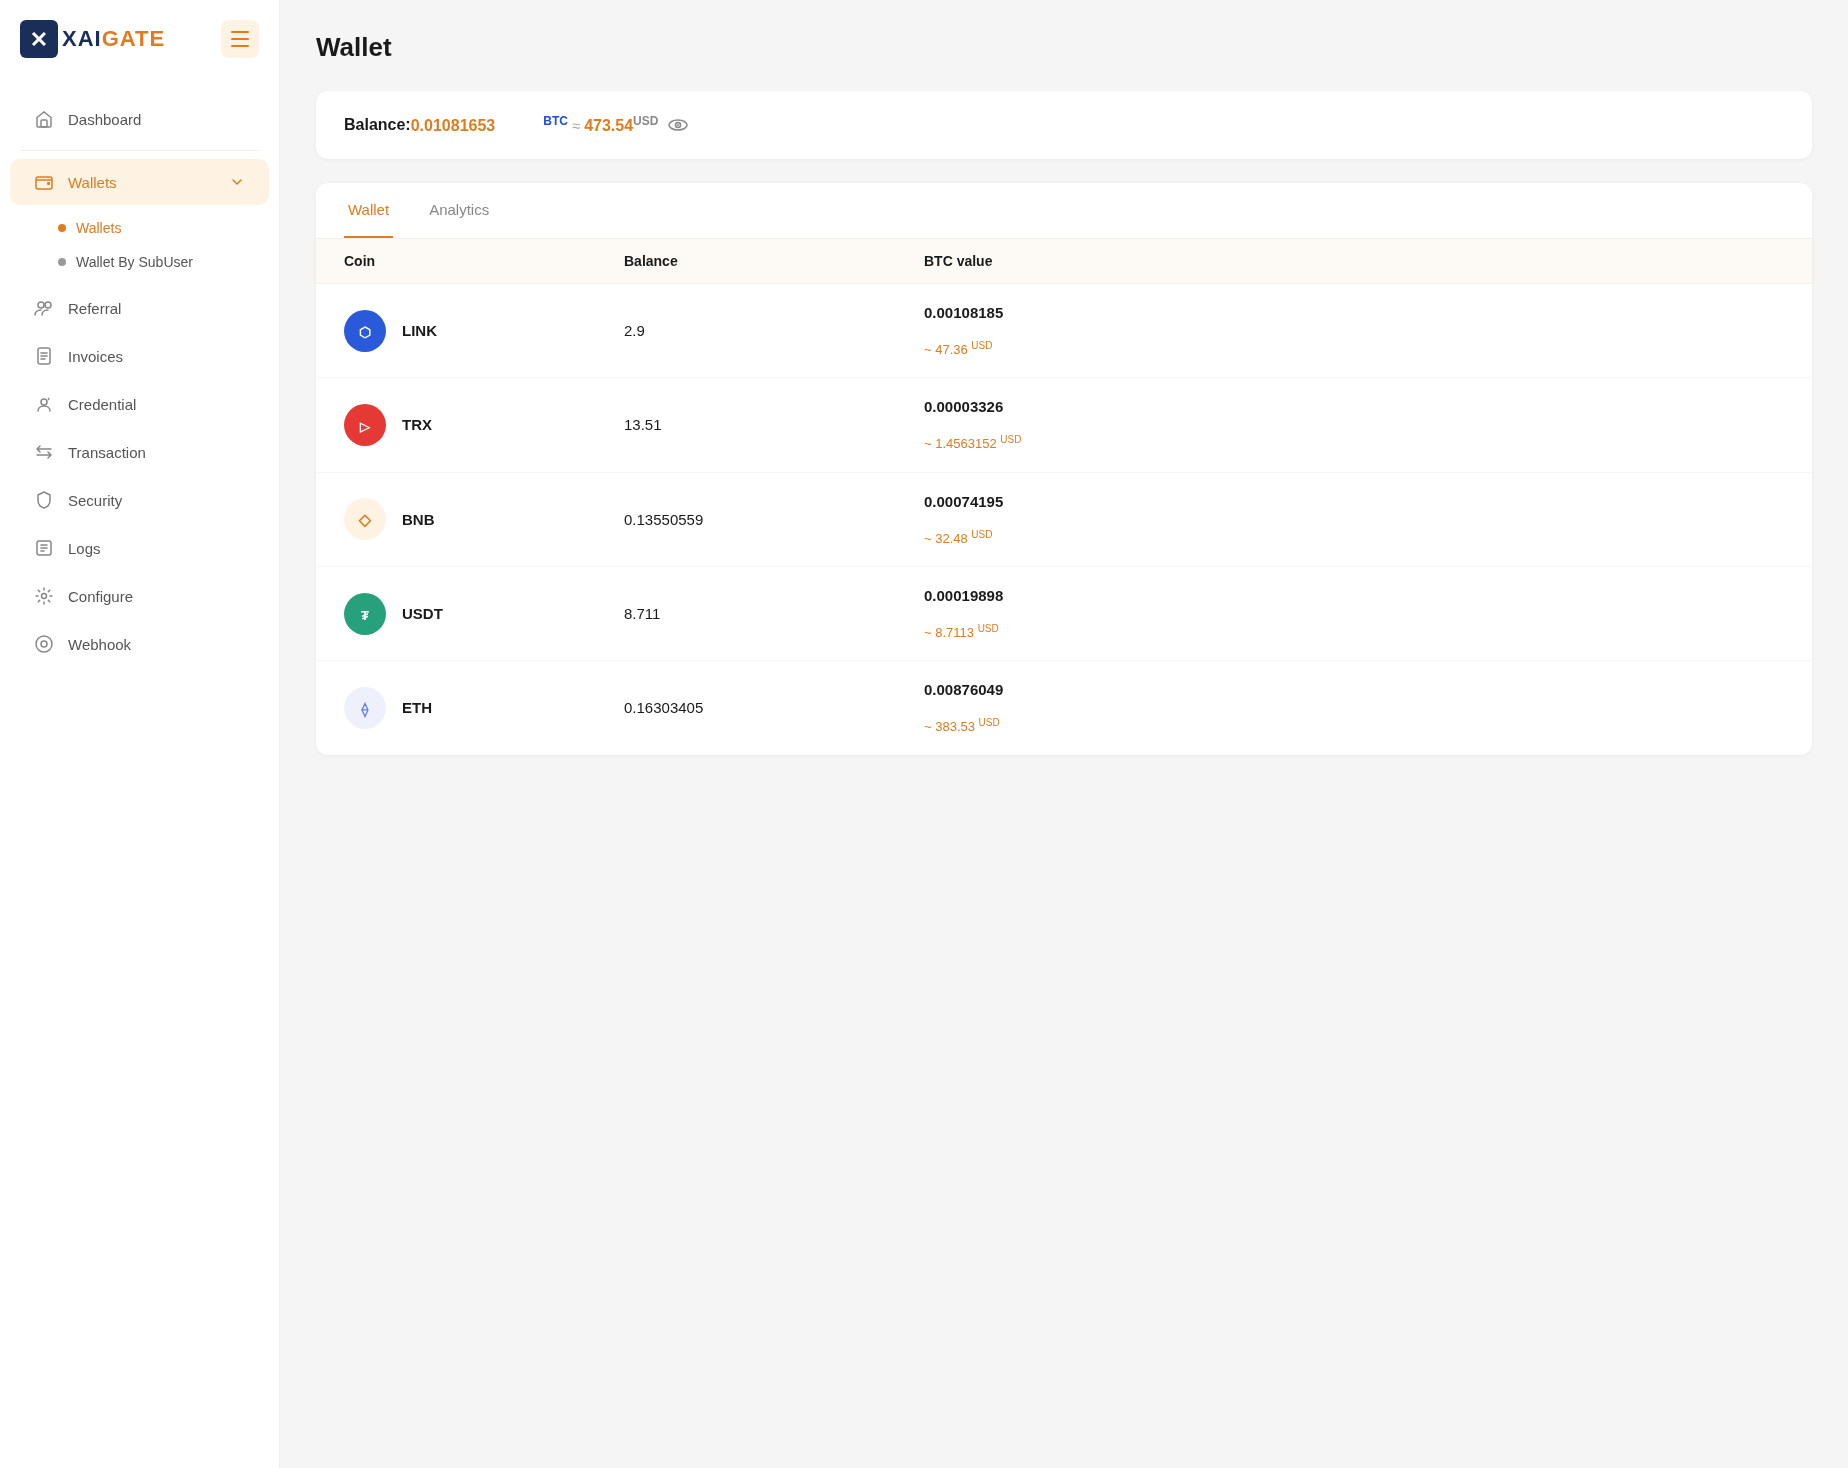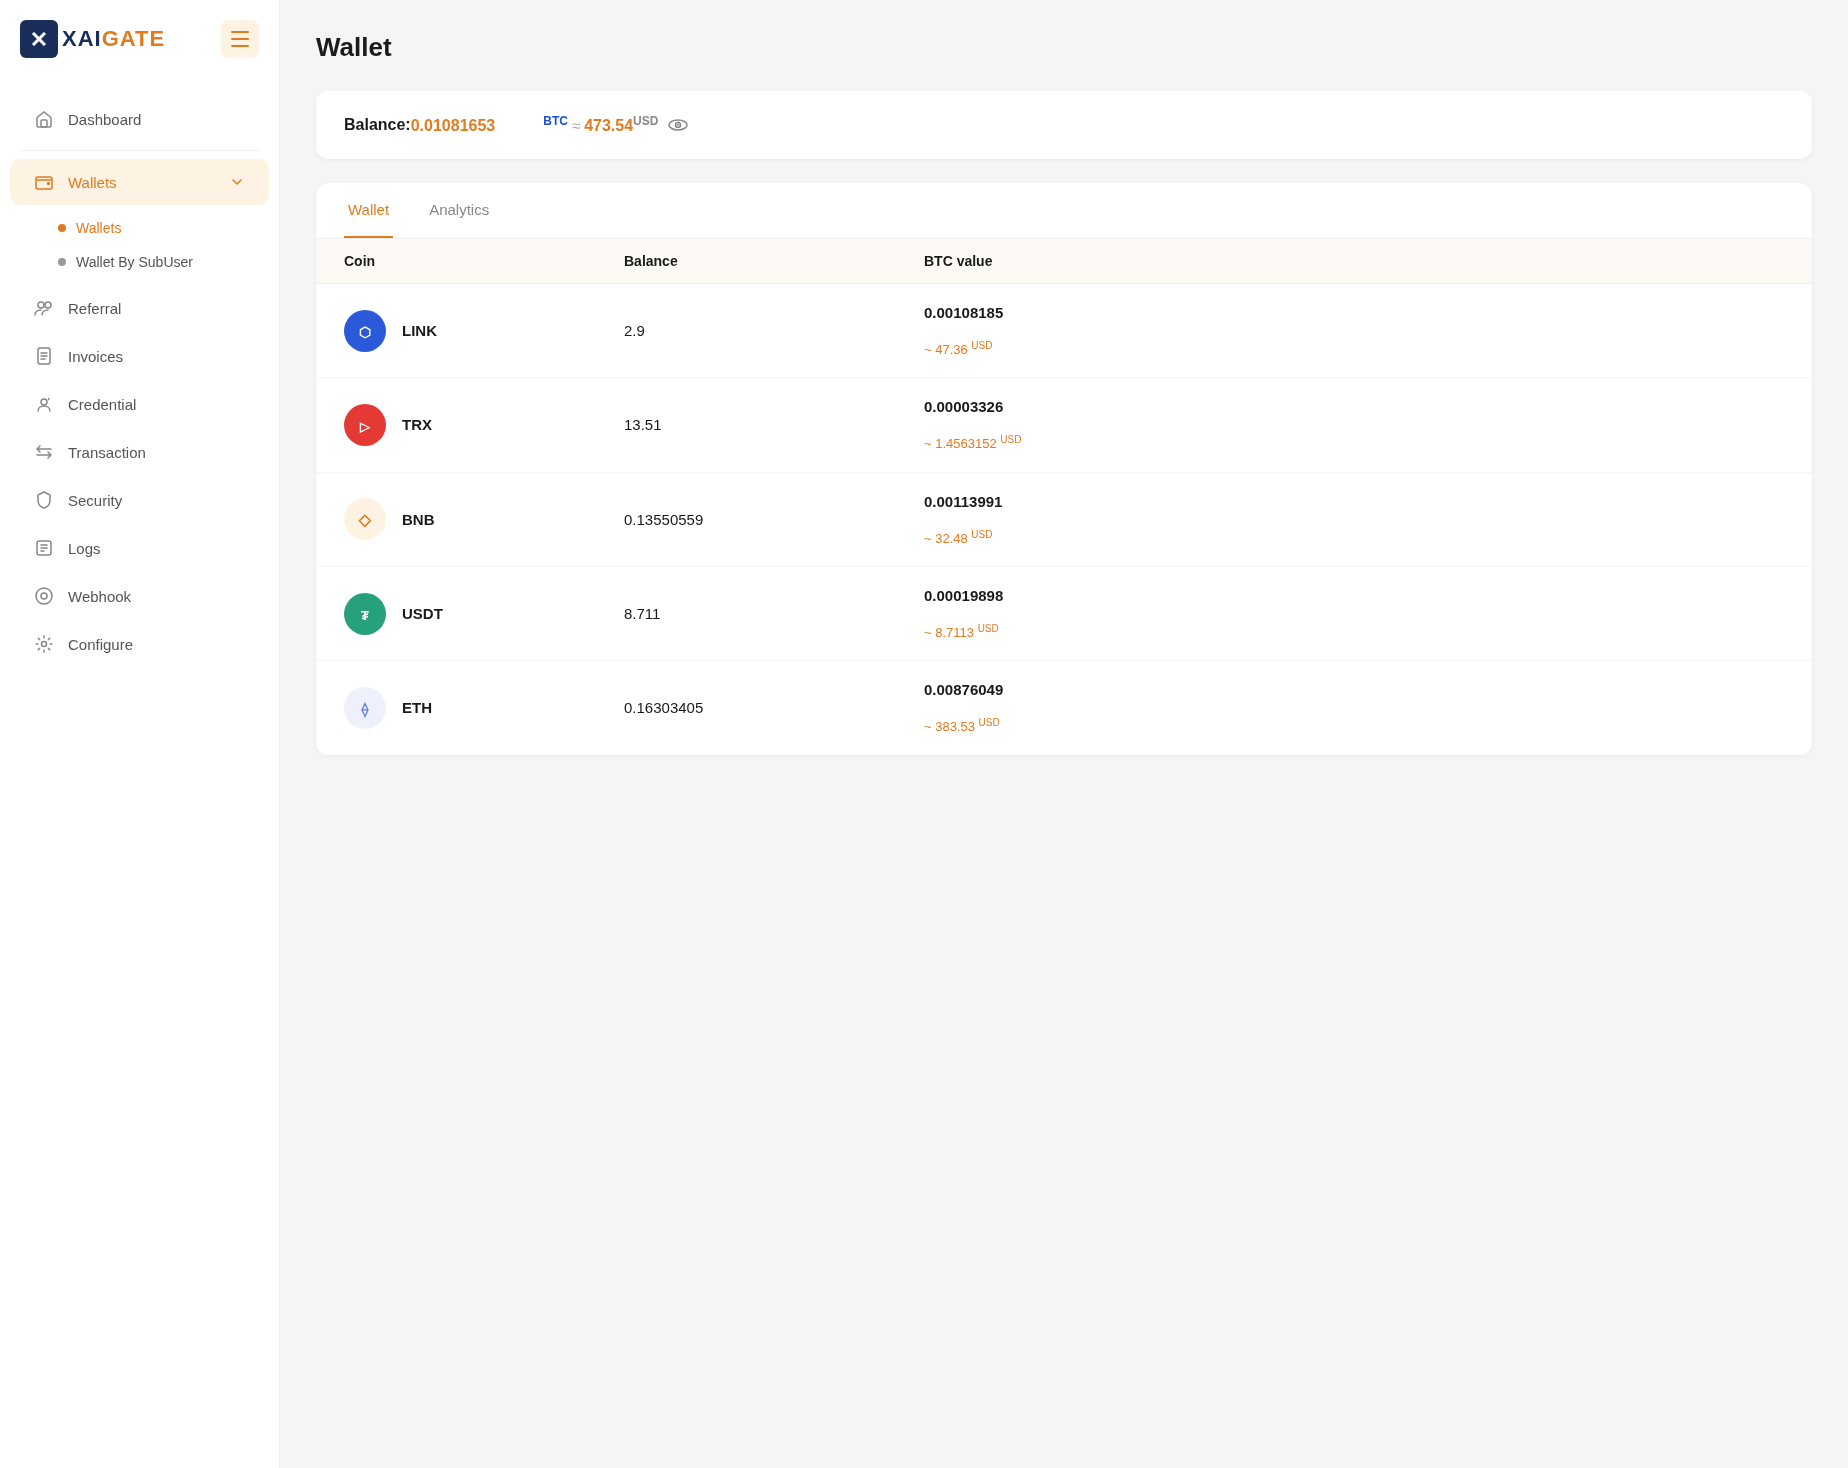--- a/index.html
+++ b/index.html
@@ -412,35 +412,35 @@
           <rect x="3" y="3" width="14" height="14" rx="2" stroke="#888" stroke-width="1.5"></rect>
           <path d="M7 7h6M7 10h6M7 13h3" stroke="#888" stroke-width="1.5" stroke-linecap="round"></path>
         </svg>
       </span>
       <span class="nav-label">Logs</span>
     </div>
 
     <div class="nav-item">
       <span class="nav-icon">
         <svg width="20" height="20" viewBox="0 0 20 20" fill="none">
+          <circle cx="10" cy="10" r="2.5" stroke="#888" stroke-width="1.5"></circle>
+          <path d="M10 2v2M10 16v2M2 10h2M16 10h2M4.22 4.22l1.42 1.42M14.36 14.36l1.42 1.42M4.22 15.78l1.42-1.42M14.36 5.64l1.42-1.42" stroke="#888" stroke-width="1.5" stroke-linecap="round"></path>
+        </svg>
+      </span>
+      <span class="nav-label">Configure</span>
+    </div>
+
+    <div class="nav-item">
+      <span class="nav-icon">
+        <svg width="20" height="20" viewBox="0 0 20 20" fill="none">
           <circle cx="10" cy="10" r="8" stroke="#888" stroke-width="1.5"></circle>
           <circle cx="10" cy="10" r="3" stroke="#888" stroke-width="1.5"></circle>
         </svg>
       </span>
       <span class="nav-label">Webhook</span>
-    </div>
-
-    <div class="nav-item">
-      <span class="nav-icon">
-        <svg width="20" height="20" viewBox="0 0 20 20" fill="none">
-          <circle cx="10" cy="10" r="2.5" stroke="#888" stroke-width="1.5"></circle>
-          <path d="M10 2v2M10 16v2M2 10h2M16 10h2M4.22 4.22l1.42 1.42M14.36 14.36l1.42 1.42M4.22 15.78l1.42-1.42M14.36 5.64l1.42-1.42" stroke="#888" stroke-width="1.5" stroke-linecap="round"></path>
-        </svg>
-      </span>
-      <span class="nav-label">Configure</span>
     </div>
 
   </div>
 </nav>
 
 <main class="main">
 
   <h1 class="page-title">Wallet</h1>
 
   <div class="balance-card">
@@ -517,21 +517,21 @@
         <div class="coin-logo">
                 <svg width="42" height="42" viewBox="0 0 42 42">
                   <circle cx="21" cy="21" r="21" fill="#fef3e2"></circle>
                   <text x="21" y="27" text-anchor="middle" font-size="16" font-weight="900" fill="#e07b20" font-family="Arial">◇</text>
                 </svg>
               </div>
         <span class="coin-name">BNB</span>
       </div>
       <div class="coin-balance">0.13550559</div>
       <div class="coin-btc-val">
-        <span class="coin-btc-main">0.00113991</span>
+        <span class="coin-btc-main">0.00074195</span>
         <span class="coin-usd-approx">~ 32.48 <sup class="coin-usd-unit">USD</sup></span>
       </div>
     </div>
           <div class="coin-row">
       <div class="coin-cell">
         <div class="coin-logo">
                 <svg width="42" height="42" viewBox="0 0 42 42">
                   <circle cx="21" cy="21" r="21" fill="#26a17b"></circle>
                   <text x="21" y="27" text-anchor="middle" font-size="13" font-weight="900" fill="white" font-family="Arial">₮</text>
                 </svg>

